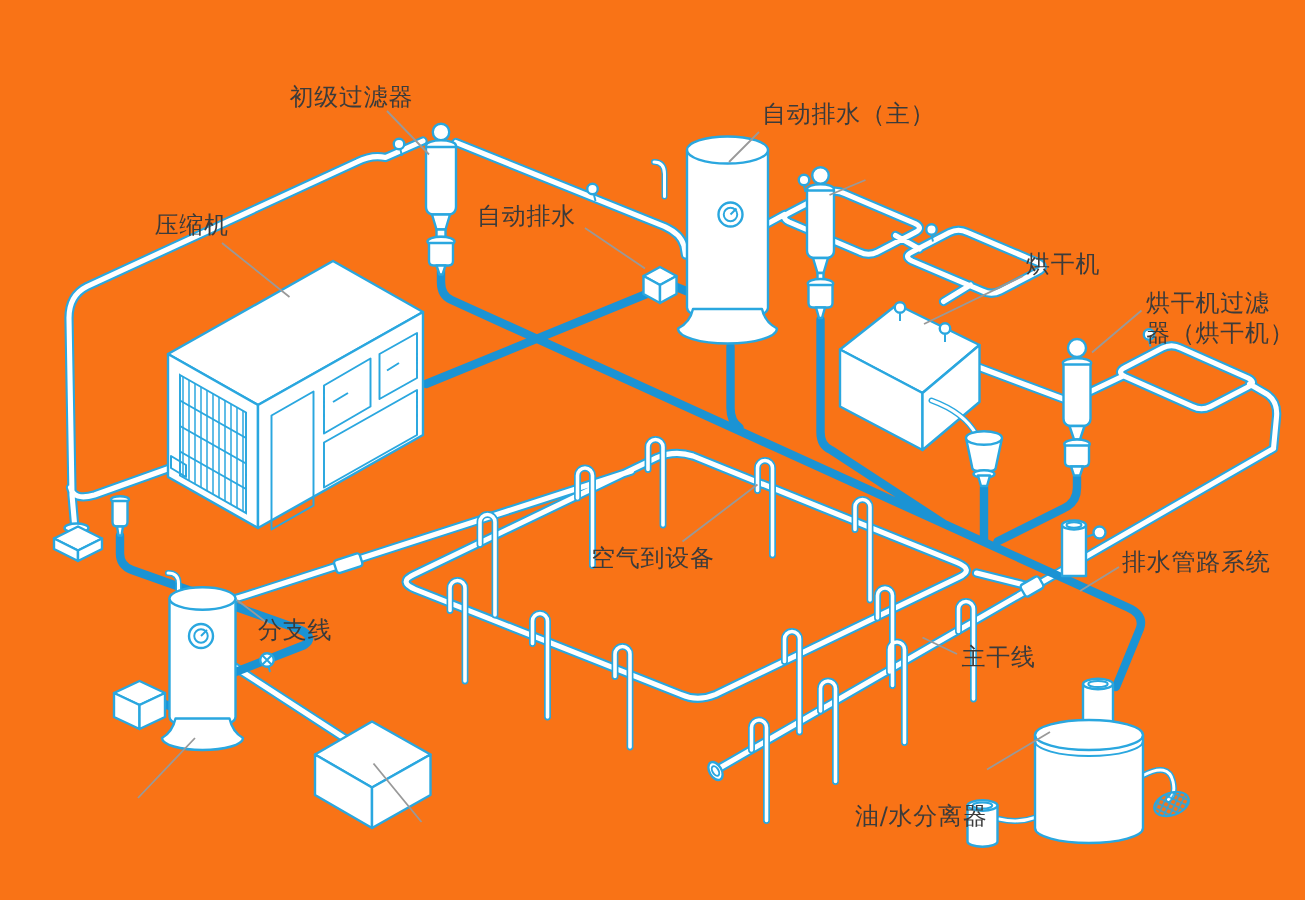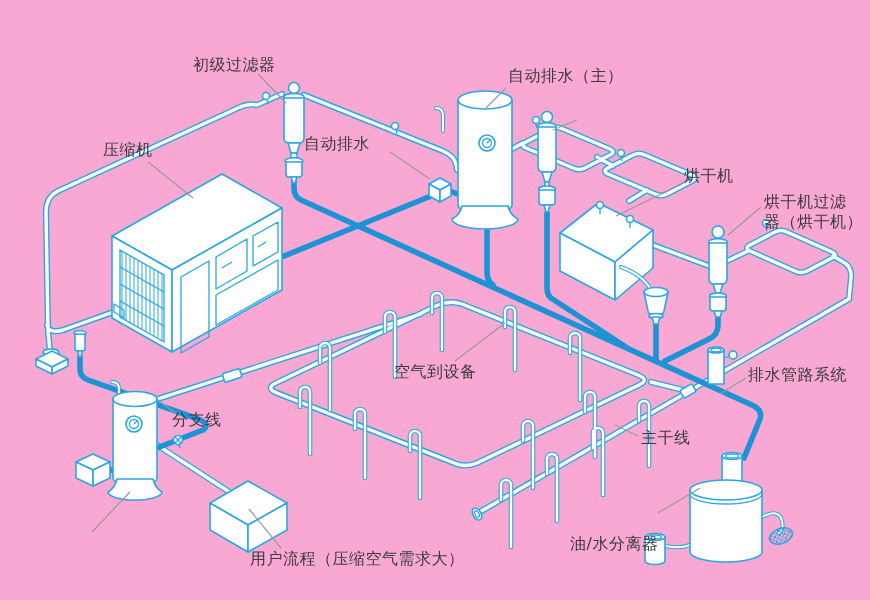--- a/index.html
+++ b/index.html
@@ -1,16 +1,16 @@
 <!DOCTYPE html>
 <html><head>
 <meta charset="utf-8">
 <style>
   html,body{margin:0;padding:0;background:#fff;}
-  .stage{position:relative;width:870px;height:600px;background:#f9a8d4;overflow:hidden;
+  .stage{position:relative;width:870px;height:600px;background:#f97316;overflow:hidden;
          font-family:"DejaVu Sans","Liberation Sans",sans-serif;}
   .stage svg{position:absolute;left:0;top:0;}
   .lbl{position:absolute;font-size:16px;line-height:20px;color:#3b3b3b;
        letter-spacing:0.5px;white-space:nowrap;}
   
   .po{fill:none;stroke:#2AA7DF;stroke-width:6.2;stroke-linejoin:round;stroke-linecap:round;}
   .pi{fill:none;stroke:#ffffff;stroke-width:3.4;stroke-linejoin:round;stroke-linecap:round;}
   .ho{fill:none;stroke:#2AA7DF;stroke-width:4.6;stroke-linejoin:round;stroke-linecap:round;}
   .hi{fill:none;stroke:#ffffff;stroke-width:2.4;stroke-linejoin:round;stroke-linecap:round;}
   .to{fill:none;stroke:#2AA7DF;stroke-width:4;stroke-linejoin:round;stroke-linecap:round;}
@@ -259,24 +259,23 @@
   <g>
     <path class="ld" d="M 258,74 L 286,103 M 148,162 L 193,198 M 390,152 L 430,179 M 506,88 L 486,108
       M 577,120 L 553,130 M 682,184 L 616,216 M 761,207 L 728,235 M 746,378 L 720,394
       M 455,361 L 505,323 M 179,416 L 158,400 M 638,436 L 615,425 M 92,532 L 130,492
       M 281,548 L 249,509 M 658,513 L 700,488"></path>
   </g>
 </svg>
 
 <div class="lbl" style="left:193px;top:55px">初级过滤器</div>
 <div class="lbl" style="left:103px;top:140px">压缩机</div>
-<div class="lbl" style="left:304px;top:134px">自动排水</div>
+<div class="lbl" style="left:318px;top:134px">自动排水</div>
 <div class="lbl" style="left:508px;top:66px">自动排水（主）</div>
 <div class="lbl" style="left:684px;top:166px">烘干机</div>
 <div class="lbl" style="left:764px;top:192px">烘干机过滤</div>
 <div class="lbl" style="left:764px;top:212px">器（烘干机）</div>
 <div class="lbl" style="left:748px;top:365px">排水管路系统</div>
 <div class="lbl" style="left:394px;top:362px">空气到设备</div>
 <div class="lbl" style="left:172px;top:410px">分支线</div>
 <div class="lbl" style="left:641px;top:428px">主干线</div>
-<div class="lbl" style="left:250px;top:549px">用户流程（压缩空气需求大）</div>
 <div class="lbl" style="left:570px;top:534px">油/水分离器</div>
 </div>
 
 </body></html>

